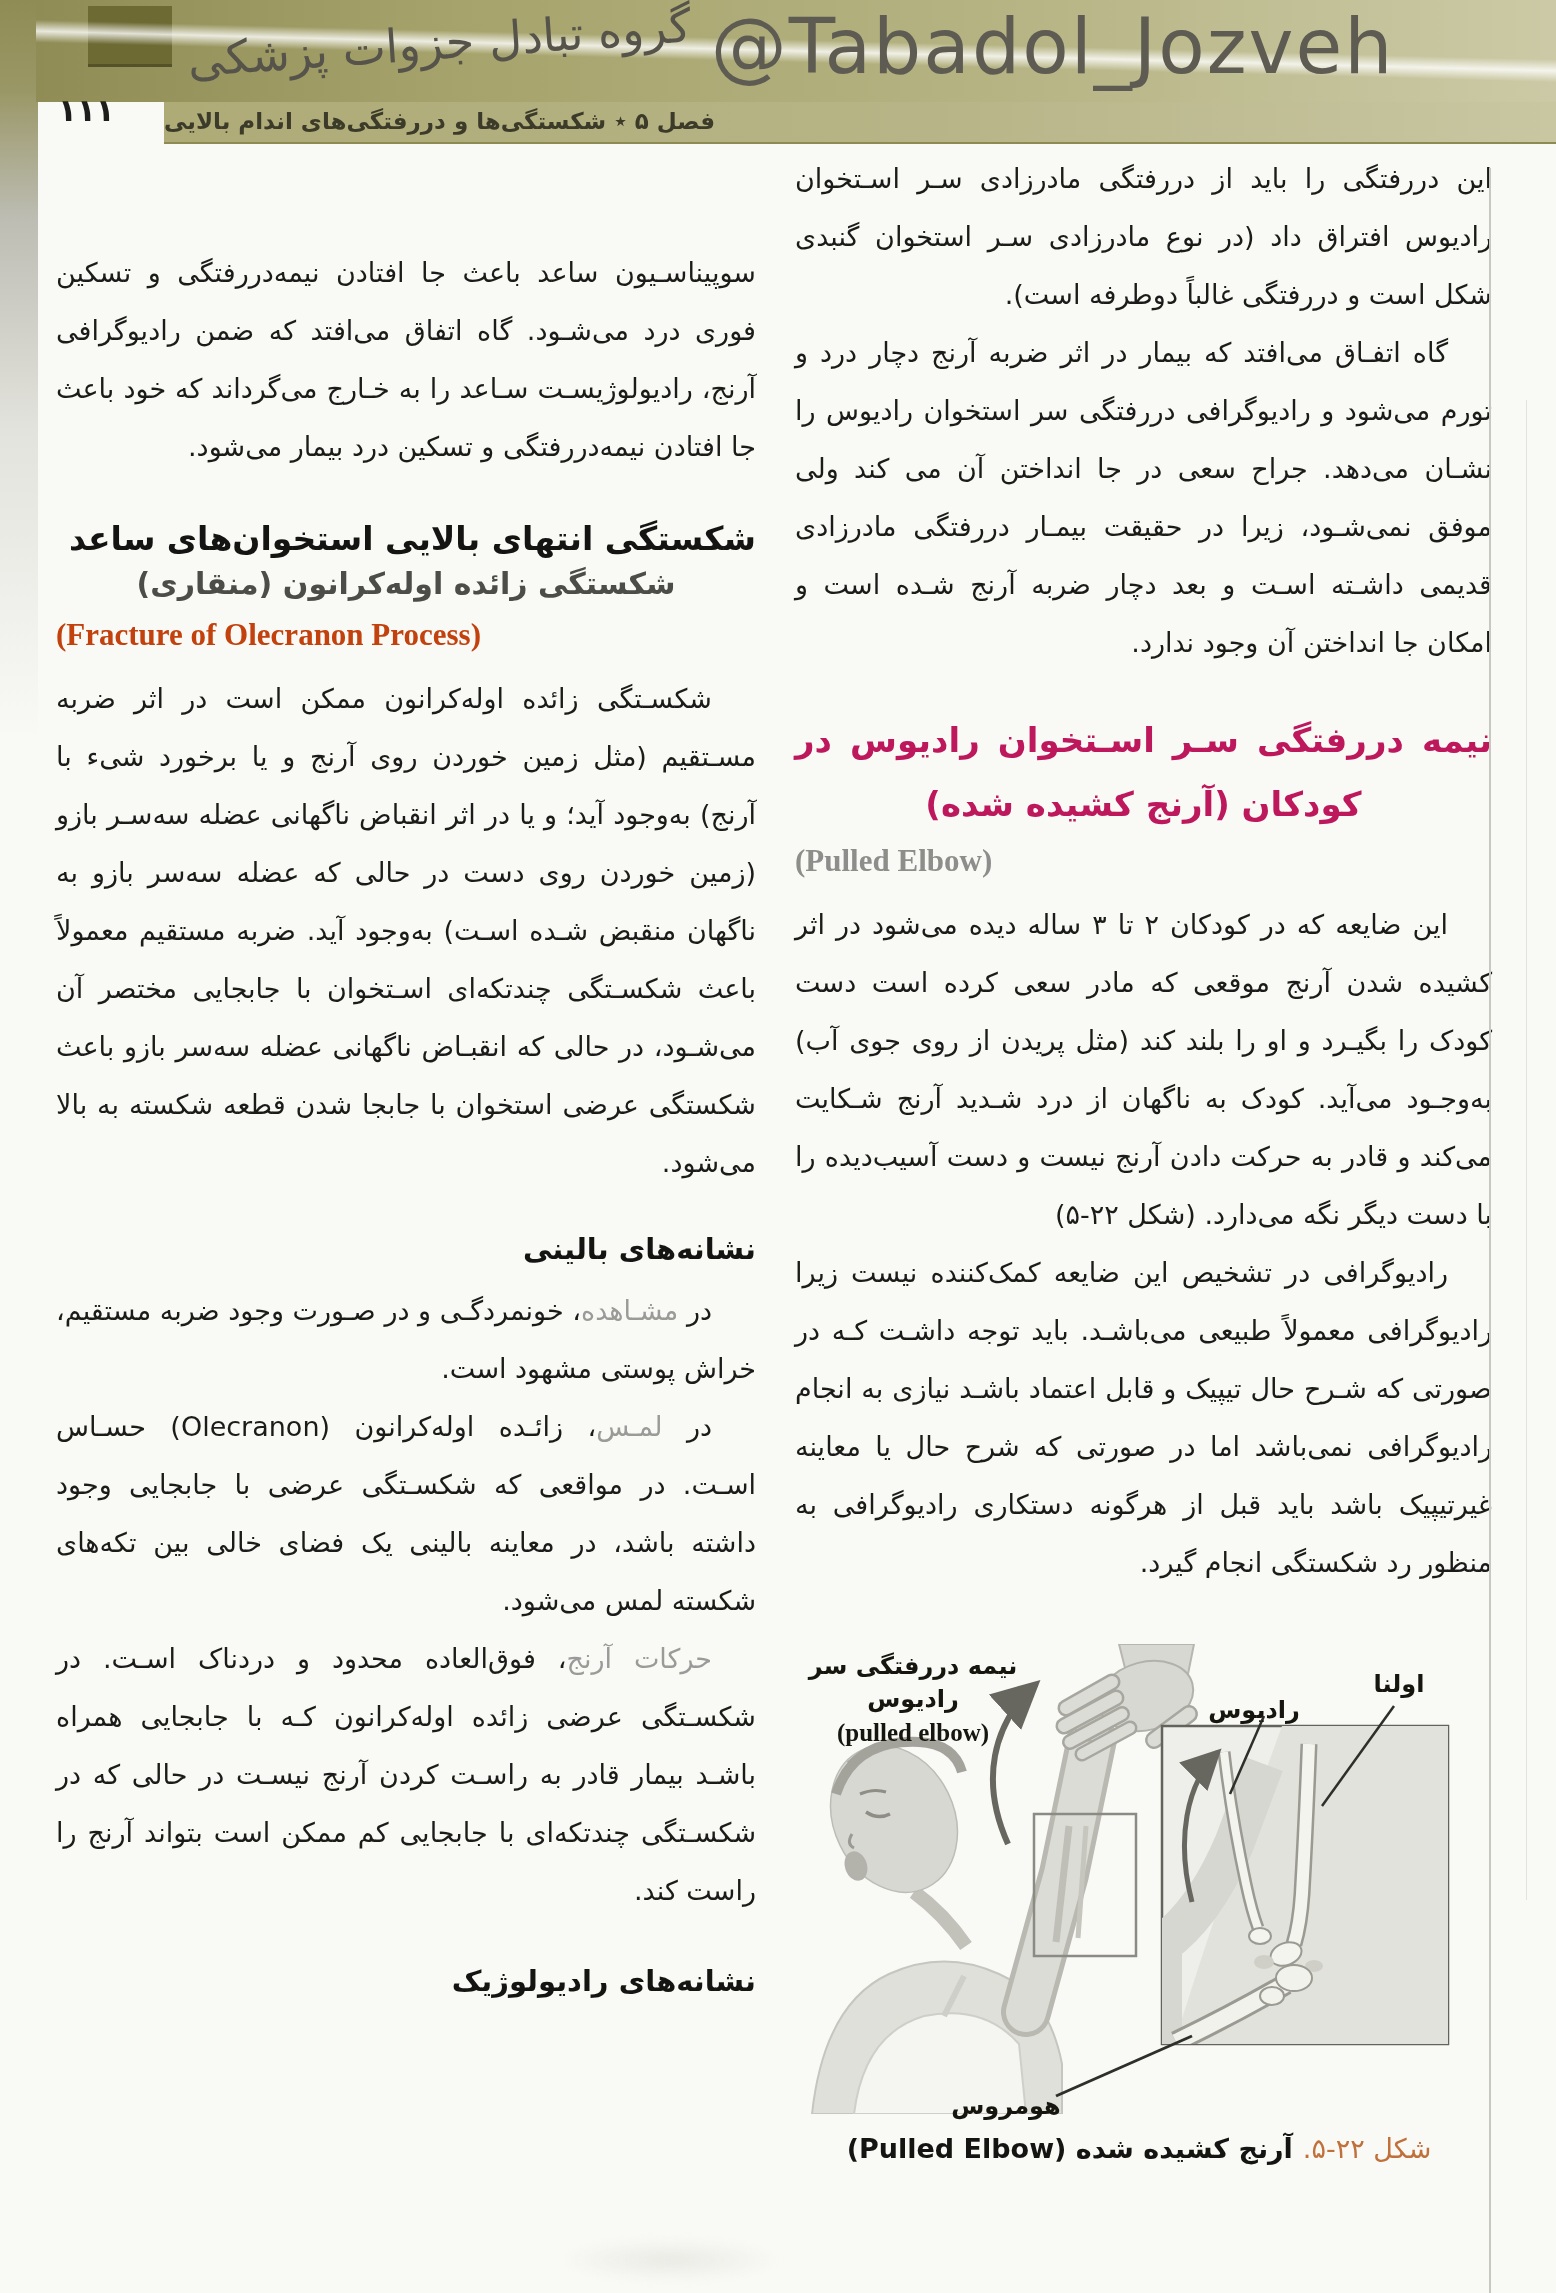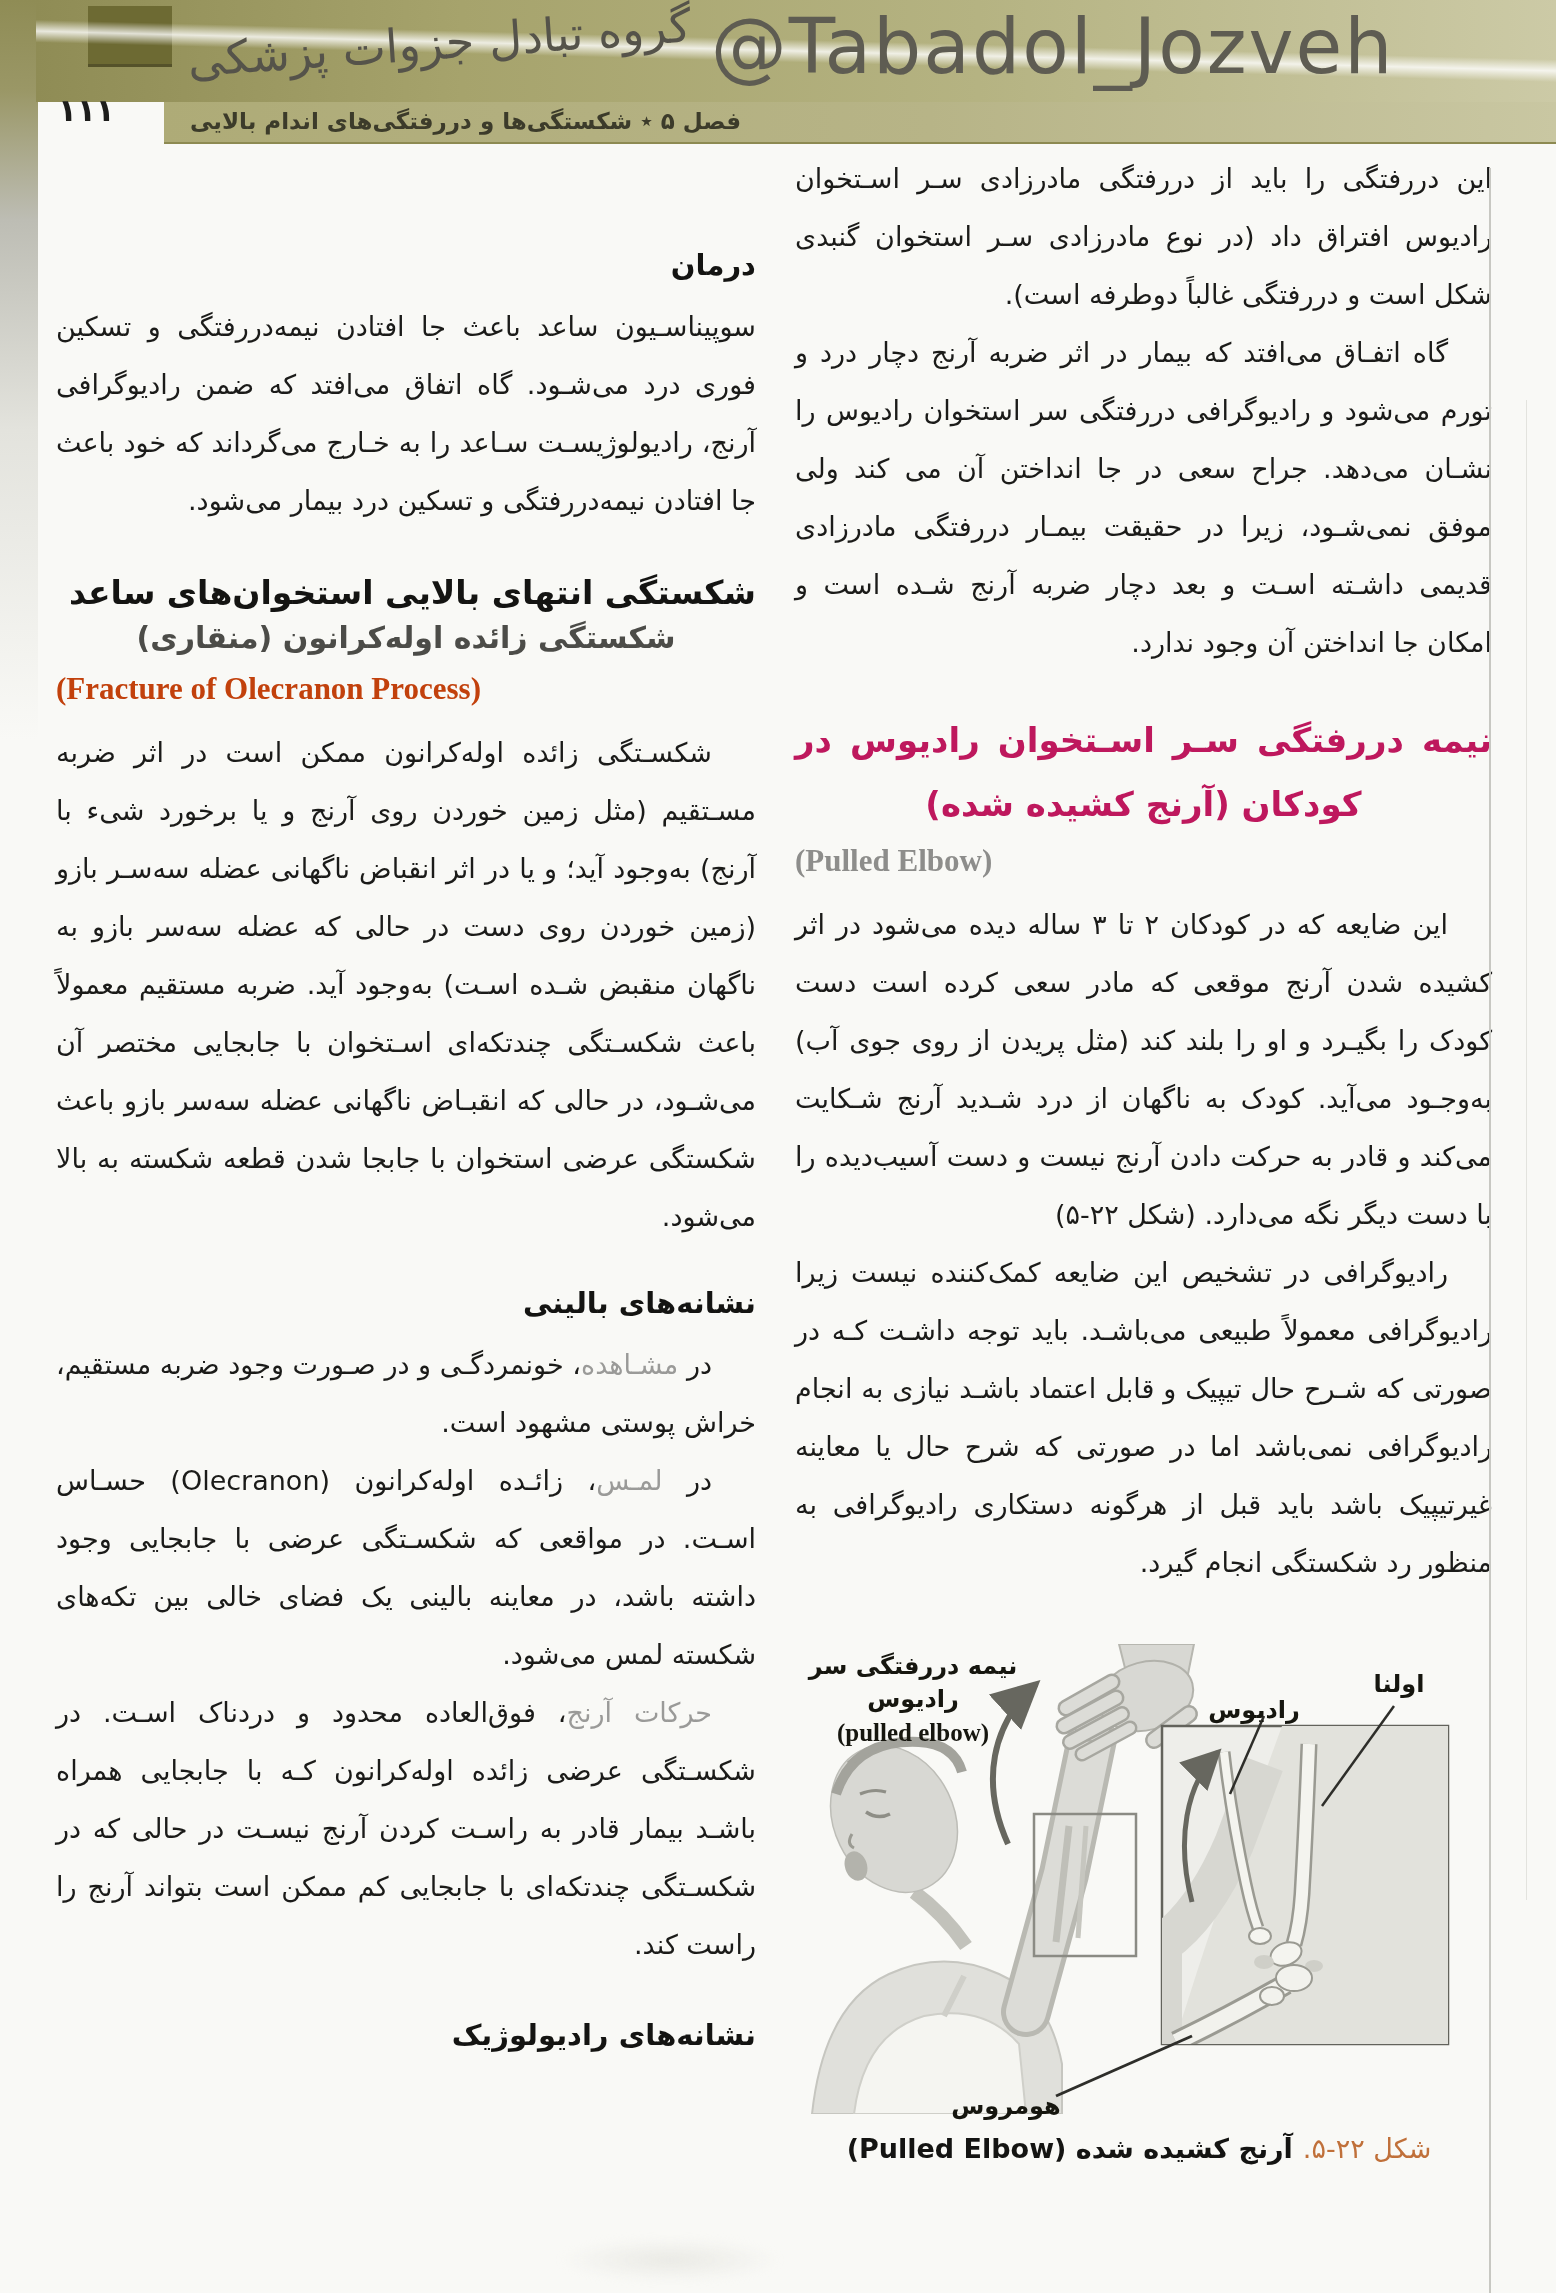--- a/index.html
+++ b/index.html
@@ -33,21 +33,21 @@
   .corner-square{position:absolute;left:52px;top:6px;width:84px;height:58px;background:#6d6a33;box-shadow:0 3px 0 #55522a;}
   .watermark{position:absolute;left:150px;top:2px;display:flex;gap:20px;align-items:flex-start;white-space:nowrap;z-index:3;}
   .wm-fa{font-size:46px;color:#55534a;transform:rotate(-4deg) translateY(14px);letter-spacing:1px;}
   .wm-en{font-size:76px;color:#5e5c52;letter-spacing:2px;}
   .chapter-strip{
     position:absolute;left:164px;right:0;top:102px;height:40px;
     background:linear-gradient(90deg,#aeab77 0,#b7b487 55%,#c9c7a2 100%);
     border-bottom:2px solid #8d8a52;
   }
   .chapter-line{
-    direction:rtl;display:block;text-align:left;padding-left:26px;
+    direction:rtl;display:block;text-align:left;
     font-size:23px;font-weight:bold;color:#3c3b2a;line-height:38px;
   }
   .page-number{position:absolute;left:58px;top:92px;font-size:31px;font-weight:bold;color:#1d1d1b;letter-spacing:5px;}
 
   
   .col{position:absolute;direction:rtl;}
   .col-right{right:64px;width:697px;top:150px;}
   .col-left{left:56px;width:700px;top:244px;}
 
   .body-p{margin:0;font-size:27px;line-height:58px;text-align:justify;color:#1b1b19;}
@@ -103,21 +103,20 @@
     <section class="col col-right">
       <p class="body-p">این دررفتگی را باید از دررفتگی مادرزادی سـر اسـتخوان رادیوس افتراق داد (در نوع مادرزادی سـر استخوان گنبدی شکل است و دررفتگی غالباً دوطرفه است).</p>
       <p class="body-p indent">گاه اتفـاق می‌افتد که بیمار در اثر ضربه آرنج دچار درد و تورم می‌شود و رادیوگرافی دررفتگی سر استخوان رادیوس را نشـان می‌دهد. جراح سعی در جا انداختن آن می کند ولی موفق نمی‌شـود، زیرا در حقیقت بیمـار دررفتگی مادرزادی قدیمی داشـته اسـت و بعد دچار ضربه آرنج شـده است و امکان جا انداختن آن وجود ندارد.</p>
       <h2 class="h-orange">نیمه دررفتگی سـر اسـتخوان رادیوس در کودکان (آرنج کشیده شده)</h2>
       <div class="h-en gray">(Pulled Elbow)</div>
       <p class="body-p indent">این ضایعه که در کودکان ۲ تا ۳ ساله دیده می‌شود در اثر کشیده شدن آرنج موقعی که مادر سعی کرده است دست کودک را بگیـرد و او را بلند کند (مثل پریدن از روی جوی آب) به‌وجـود می‌آید. کودک به ناگهان از درد شـدید آرنج شـکایت می‌کند و قادر به حرکت دادن آرنج نیست و دست آسیب‌دیده را با دست دیگر نگه می‌دارد. (شکل ۲۲-۵)</p>
       <p class="body-p indent">رادیوگرافی در تشخیص این ضایعه کمک‌کننده نیست زیرا رادیوگرافی معمولاً طبیعی می‌باشـد. باید توجه داشـت کـه در صورتی که شـرح حال تیپیک و قابل اعتماد باشـد نیازی به انجام رادیوگرافی نمی‌باشد اما در صورتی که شرح حال یا معاینه غیرتیپیک باشد باید قبل از هرگونه دستکاری رادیوگرافی به منظور رد شکستگی انجام گیرد.</p>
     </section>
 
     <section class="col col-left">
-      <h3 class="h-sub">درمان</h3>
       <p class="body-p">سوپیناسـیون ساعد باعث جا افتادن نیمه‌دررفتگی و تسکین فوری درد می‌شـود. گاه اتفاق می‌افتد که ضمن رادیوگرافی آرنج، رادیولوژیسـت سـاعد را به خـارج می‌گرداند که خود باعث جا افتادن نیمه‌دررفتگی و تسکین درد بیمار می‌شود.</p>
       <h2 class="h-black">شکستگی انتهای بالایی استخوان‌های ساعد</h2>
       <h3 class="h-gray-sub">شکستگی زائده اوله‌کرانون (منقاری)</h3>
       <div class="h-en black">(Fracture of Olecranon Process)</div>
       <p class="body-p indent">شکسـتگی زائده اوله‌کرانون ممکن است در اثر ضربه مسـتقیم (مثل زمین خوردن روی آرنج و یا برخورد شیء با آرنج) به‌وجود آید؛ و یا در اثر انقباض ناگهانی عضله سه‌سـر بازو (زمین خوردن روی دست در حالی که عضله سه‌سر بازو به ناگهان منقبض شـده اسـت) به‌وجود آید. ضربه مستقیم معمولاً باعث شکسـتگی چندتکه‌ای اسـتخوان با جابجایی مختصر آن می‌شـود، در حالی که انقبـاض ناگهانی عضله سه‌سر بازو باعث شکستگی عرضی استخوان با جابجا شدن قطعه شکسته به بالا می‌شود.</p>
       <h3 class="h-sub mt-clinical">نشانه‌های بالینی</h3>
       <p class="body-p indent"><span>در </span><span class="hl">مشـاهده</span><span>، خونمردگـی و در صـورت وجود ضربه مستقیم، خراش پوستی مشهود است.</span></p>
       <p class="body-p indent"><span>در </span><span class="hl">لمـس</span><span>، زائـده اوله‌کرانون (Olecranon) حسـاس اسـت. در مواقعی که شکسـتگی عرضی با جابجایی وجود داشته باشد، در معاینه بالینی یک فضای خالی بین تکه‌های شکسته لمس می‌شود.</span></p>
       <p class="body-p indent"><span class="hl">حرکات آرنج</span><span>، فوق‌العاده محدود و دردناک اسـت. در شکسـتگی عرضی زائده اوله‌کرانون کـه با جابجایی همراه باشـد بیمار قادر به راسـت کردن آرنج نیسـت در حالی که در شکسـتگی چندتکه‌ای با جابجایی کم ممکن است بتواند آرنج را راست کند.</span></p>
       <h3 class="h-sub mt-radiologic">نشانه‌های رادیولوژیک</h3>

